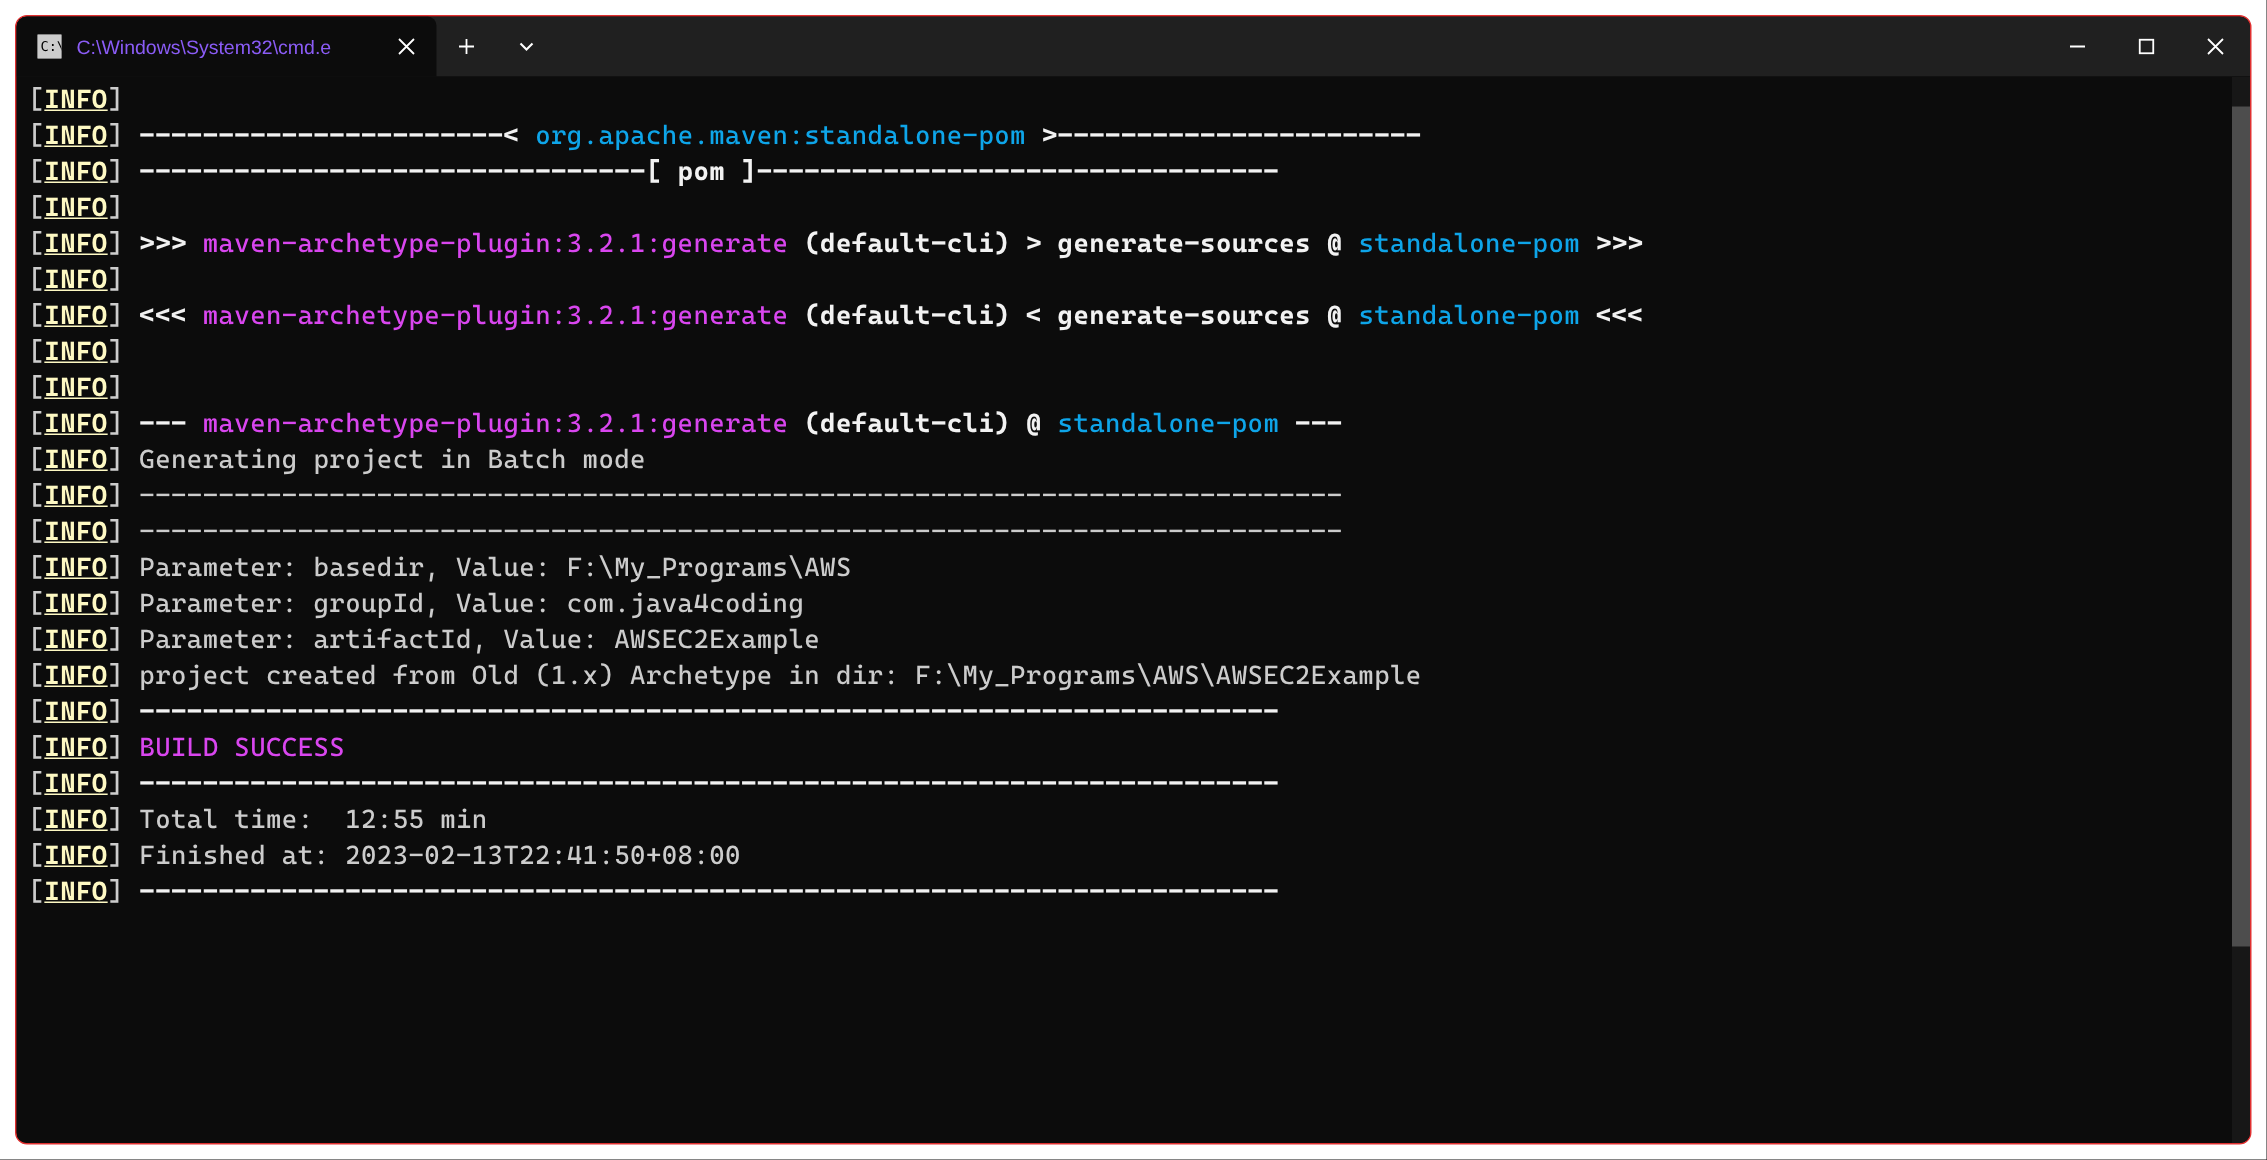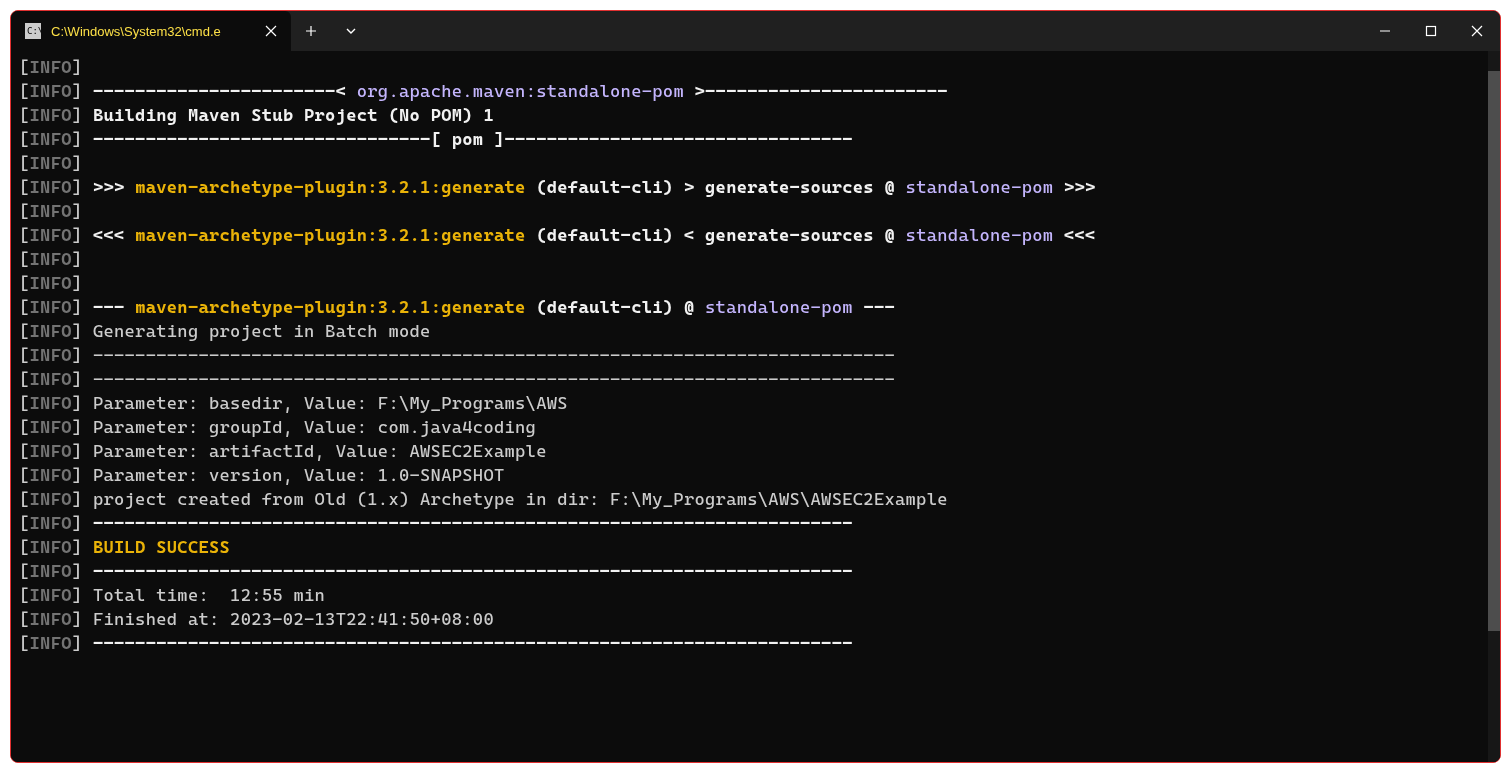--- a/index.html
+++ b/index.html
@@ -40,21 +40,21 @@
     width: 16px;
     height: 16px;
     background: #cccccc;
     display: inline-flex;
     align-items: center;
     justify-content: center;
     font-size: 10px;
     color: #000;
   }
   .tab-title {
-    color: #fde047;
+    color: #8b5cf6;
     font-family: 'Segoe UI', sans-serif;
     font-size: 13px;
     flex: 1;
     white-space: nowrap;
   }
   .tab-close {
     color: #ffffff;
     font-family: 'Segoe UI', sans-serif;
     font-size: 14px;
     width: 20px;
@@ -94,23 +94,23 @@
     line-height: 24px;
     letter-spacing: 0.3px;
     color: #cccccc;
     overflow: hidden;
     position: relative;
   }
   .terminal-line {
     white-space: pre;
   }
   .bracket { color: #cccccc; }
-  .info-tag { color: #737373; font-weight: bold; }
-  .cyan-tag { color: #c4b5fd; }
-  .green-tag { color: #eab308; font-weight: bold; margin-top: 10px; }
+  .info-tag { color: #fef9c3; font-weight: bold; text-decoration: underline; }
+  .cyan-tag { color: #0ea5e9; }
+  .green-tag { color: #d946ef; font-weight: normal; margin-top: 10px; }
   .bold-white { color: #f2f2f2; font-weight: bold; }
   .scrollbar {
     position: absolute;
     right: 0;
     top: 0;
     bottom: 0;
     width: 12px;
     background: #171717;
   }
   .scrollthumb {
@@ -168,36 +168,34 @@
         <svg width="12" height="12" viewBox="0 0 12 12">
             <path d="M1 1 L11 11 M11 1 L1 11" stroke="#ffffff" stroke-width="1.2"></path>
           </svg>
       </div>
     </div>
   </div>
 
   <div class="terminal" id="terminal-body">
     <div class="terminal-line"><span class="bracket">[</span><span class="info-tag">INFO</span><span class="bracket">]</span></div>
       <div class="terminal-line"><span class="bracket">[</span><span class="info-tag">INFO</span><span class="bracket">]</span><span> </span><span class="bold-white">-----------------------&lt; </span><span class="cyan-tag">org.apache.maven:standalone-pom</span><span class="bold-white"> &gt;-----------------------</span></div>
-      <div class="terminal-line"><span class="bracket">[</span><span class="info-tag">INFO</span><span class="bracket">]</span><span> </span><span class="bold-white">Building Maven Stub Project (No POM) 1</span></div>
       <div class="terminal-line"><span class="bracket">[</span><span class="info-tag">INFO</span><span class="bracket">]</span><span> </span><span class="bold-white">--------------------------------[ pom ]---------------------------------</span></div>
       <div class="terminal-line"><span class="bracket">[</span><span class="info-tag">INFO</span><span class="bracket">]</span></div>
       <div class="terminal-line"><span class="bracket">[</span><span class="info-tag">INFO</span><span class="bracket">]</span><span> </span><span class="bold-white">&gt;&gt;&gt; </span><span class="green-tag">maven-archetype-plugin:3.2.1:generate</span><span> </span><span class="bold-white">(default-cli)</span><span class="bold-white"> &gt; </span><span class="bold-white">generate-sources</span><span class="bold-white"> @ </span><span class="cyan-tag">standalone-pom</span><span class="bold-white"> &gt;&gt;&gt;</span></div>
       <div class="terminal-line"><span class="bracket">[</span><span class="info-tag">INFO</span><span class="bracket">]</span></div>
       <div class="terminal-line"><span class="bracket">[</span><span class="info-tag">INFO</span><span class="bracket">]</span><span> </span><span class="bold-white">&lt;&lt;&lt; </span><span class="green-tag">maven-archetype-plugin:3.2.1:generate</span><span> </span><span class="bold-white">(default-cli)</span><span class="bold-white"> &lt; </span><span class="bold-white">generate-sources</span><span class="bold-white"> @ </span><span class="cyan-tag">standalone-pom</span><span class="bold-white"> &lt;&lt;&lt;</span></div>
       <div class="terminal-line"><span class="bracket">[</span><span class="info-tag">INFO</span><span class="bracket">]</span></div>
       <div class="terminal-line"><span class="bracket">[</span><span class="info-tag">INFO</span><span class="bracket">]</span></div>
       <div class="terminal-line"><span class="bracket">[</span><span class="info-tag">INFO</span><span class="bracket">]</span><span> </span><span class="bold-white">--- </span><span class="green-tag">maven-archetype-plugin:3.2.1:generate</span><span> </span><span class="bold-white">(default-cli)</span><span class="bold-white"> @ </span><span class="cyan-tag">standalone-pom</span><span class="bold-white"> ---</span></div>
       <div class="terminal-line"><span class="bracket">[</span><span class="info-tag">INFO</span><span class="bracket">]</span><span> Generating project in Batch mode</span></div>
       <div class="terminal-line"><span class="bracket">[</span><span class="info-tag">INFO</span><span class="bracket">]</span><span> ----------------------------------------------------------------------------</span></div>
       <div class="terminal-line"><span class="bracket">[</span><span class="info-tag">INFO</span><span class="bracket">]</span><span> ----------------------------------------------------------------------------</span></div>
       <div class="terminal-line"><span class="bracket">[</span><span class="info-tag">INFO</span><span class="bracket">]</span><span> Parameter: basedir, Value: F:\My_Programs\AWS</span></div>
       <div class="terminal-line"><span class="bracket">[</span><span class="info-tag">INFO</span><span class="bracket">]</span><span> Parameter: groupId, Value: com.java4coding</span></div>
       <div class="terminal-line"><span class="bracket">[</span><span class="info-tag">INFO</span><span class="bracket">]</span><span> Parameter: artifactId, Value: AWSEC2Example</span></div>
-      <div class="terminal-line"><span class="bracket">[</span><span class="info-tag">INFO</span><span class="bracket">]</span><span> Parameter: version, Value: 1.0-SNAPSHOT</span></div>
       <div class="terminal-line"><span class="bracket">[</span><span class="info-tag">INFO</span><span class="bracket">]</span><span> project created from Old (1.x) Archetype in dir: F:\My_Programs\AWS\AWSEC2Example</span></div>
       <div class="terminal-line"><span class="bracket">[</span><span class="info-tag">INFO</span><span class="bracket">]</span><span> </span><span class="bold-white">------------------------------------------------------------------------</span></div>
       <div class="terminal-line"><span class="bracket">[</span><span class="info-tag">INFO</span><span class="bracket">]</span><span> </span><span class="green-tag">BUILD SUCCESS</span></div>
       <div class="terminal-line"><span class="bracket">[</span><span class="info-tag">INFO</span><span class="bracket">]</span><span> </span><span class="bold-white">------------------------------------------------------------------------</span></div>
       <div class="terminal-line"><span class="bracket">[</span><span class="info-tag">INFO</span><span class="bracket">]</span><span> Total time:  12:55 min</span></div>
       <div class="terminal-line"><span class="bracket">[</span><span class="info-tag">INFO</span><span class="bracket">]</span><span> Finished at: 2023-02-13T22:41:50+08:00</span></div>
       <div class="terminal-line"><span class="bracket">[</span><span class="info-tag">INFO</span><span class="bracket">]</span><span> </span><span class="bold-white">------------------------------------------------------------------------</span></div>
       <div class="scrollbar">
       <div class="scrollthumb"></div>
     </div>

